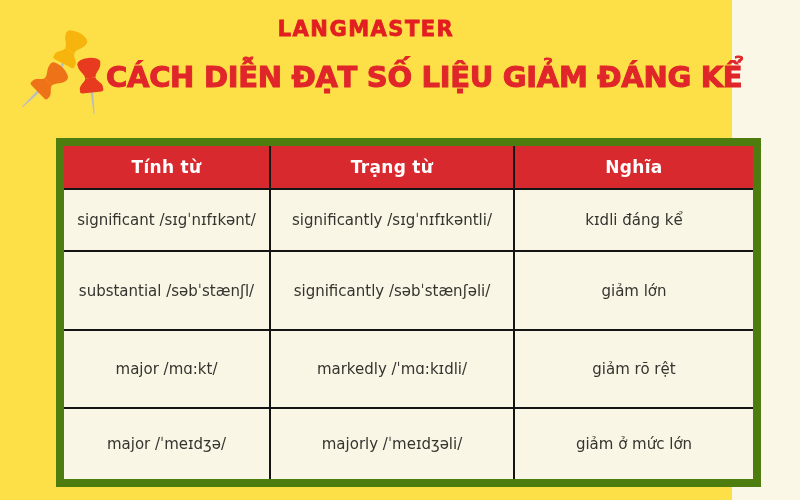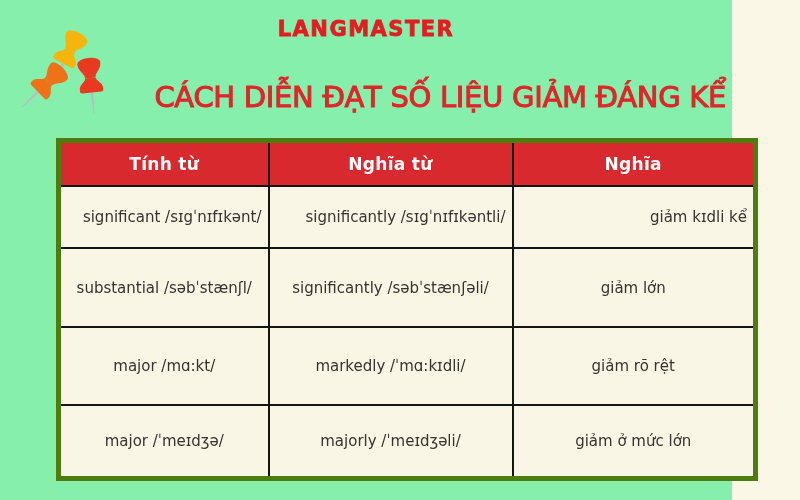--- a/index.html
+++ b/index.html
@@ -8,21 +8,21 @@
     width: 800px;
     height: 500px;
     background: #FBF7E7;
     font-family: "DejaVu Sans", "Liberation Sans", sans-serif;
     overflow: hidden;
   }
   .page {
     position: relative;
     width: 732px;
     height: 500px;
-    background: #86efac;
+    background: #fde047;
   }
   .logo {
     position: absolute;
     top: 17px;
     left: 0;
     width: 100%;
     text-align: center;
     font-size: 21px;
     font-weight: 800;
     letter-spacing: 1.5px;
@@ -32,26 +32,26 @@
   .pins-svg {
     position: absolute;
     left: 14px;
     top: 24px;
     width: 150px;
     height: 115px;
   }
   .title {
     position: absolute;
     left: 106px;
-    top: 80px;
+    top: 60px;
     width: 620px;
     margin: 0;
-    text-align: right;
+    text-align: left;
     font-size: 29px;
-    font-weight: 400;
+    font-weight: 700;
     letter-spacing: -0.3px;
     white-space: nowrap;
     color: #E0262A;
     -webkit-text-stroke: 1px #E0262A;
   }
   table.vocab {
     position: absolute;
     left: 56px;
     top: 138px;
     width: 697px;
@@ -61,35 +61,35 @@
   }
   table.vocab col.c1 { width: 210px; }
   table.vocab col.c2 { width: 244px; }
   table.vocab col.c3 { width: 243px; }
   table.vocab th, table.vocab td {
     border: 2px solid #141414;
     text-align: center;
     vertical-align: middle;
     padding: 0 6px;
   }
-  table.vocab { border: 5px solid #4d7c0f; }
+  table.vocab { border: 8px solid #4d7c0f; }
   table.vocab th {
     height: 42px;
     background: #D8292E;
     color: #FFFFFF;
     font-size: 17px;
     font-weight: 700;
     letter-spacing: 0.3px;
   }
   table.vocab td {
     color: #35342E;
     font-size: 15px;
     font-weight: 400;
   }
-  tr.r1 td { height: 60px; text-align: right; }
+  tr.r1 td { height: 60px; }
   tr.r2 td { height: 77px; margin-top: 32px; }
   tr.r3 td { height: 76px; }
   tr.r4 td { height: 70px; text-align: center; }
 </style>
 </head>
 <body>
 
 <div class="page">
 
   <div class="logo">LANGMASTER</div>
@@ -115,29 +115,29 @@
 
   <table class="vocab">
     <colgroup>
         <col class="c1">
         <col class="c2">
         <col class="c3">
       </colgroup>
     <thead>
       <tr>
         <th>Tính từ</th>
-        <th>Nghĩa từ</th>
+        <th>Trạng từ</th>
         <th>Nghĩa</th>
       </tr>
     </thead>
     <tbody>
       <tr class="r1">
         <td>significant /sɪgˈnɪfɪkənt/</td>
         <td>significantly /sɪgˈnɪfɪkəntli/</td>
-        <td>giảm kɪdli kể</td>
+        <td>kɪdli đáng kể</td>
       </tr>
       <tr class="r2">
         <td>substantial /səbˈstænʃl/</td>
         <td>significantly /səbˈstænʃəli/</td>
         <td>giảm lớn</td>
       </tr>
       <tr class="r3">
         <td>major /mɑ:kt/</td>
         <td>markedly /ˈmɑ:kɪdli/</td>
         <td>giảm rõ rệt</td>

